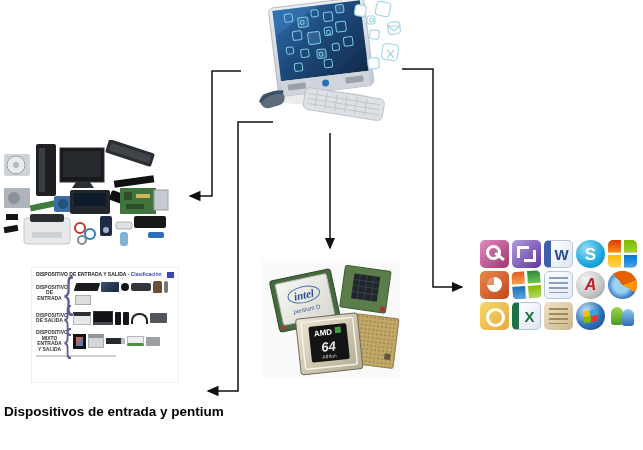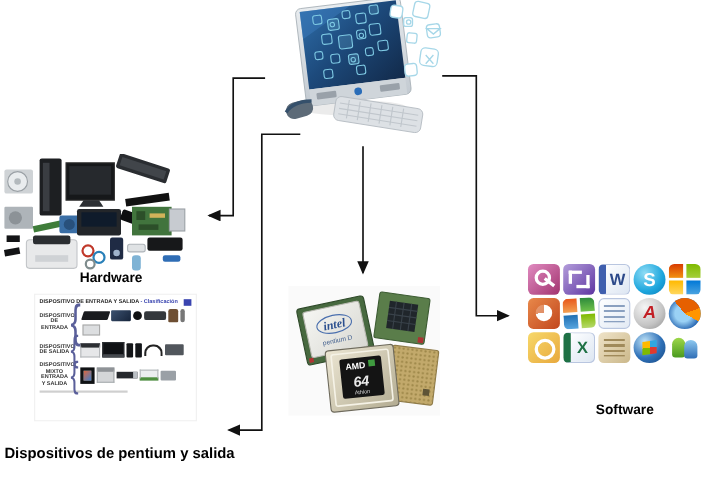--- a/index.html
+++ b/index.html
@@ -260,21 +260,20 @@
     </g>
     <g>
       <rect x="132" y="76" width="32" height="12" rx="2" fill="#17181a"></rect>
       <rect x="146" y="92" width="16" height="6" rx="2" fill="#2f6db5"></rect>
     </g>
     <g>
       <rect x="118" y="92" width="8" height="14" rx="3" fill="#7fb3d5"></rect>
     </g>
   </svg>
 
-  <div class="node-label" id="hardware-label">Hardware</div>
 
   <div class="abs" id="dispositivos-slide">
     <div class="slide-badge"></div>
     <div class="slide-title">
       <span>DISPOSITIVO DE ENTRADA Y SALIDA</span>
       <span class="accent">- Clasificación</span>
     </div>
     <div>
         <div class="d-row d-row-0">
           <div class="d-label">DISPOSITIVO DE ENTRADA</div>
@@ -309,21 +308,21 @@
             <span class="dit dit-multifunction-printer"></span>
             <span class="dit dit-usb-drive"></span>
             <span class="dit dit-network-card"></span>
             <span class="dit dit-external-drive"></span>
           </div>
         </div>
       </div>
     <div class="slide-credits"></div>
   </div>
 
-  <div class="node-label" id="dispositivos-label">Dispositivos de pentium y salida</div>
+  <div class="node-label" id="dispositivos-label">Dispositivos de entrada y pentium</div>
 
   <svg class="abs" style="left:262px;top:260px" width="138" height="118" viewBox="0 0 138 118">
     <defs>
       <linearGradient id="chipmetal" x1="0" y1="0" x2="1" y2="1">
         <stop offset="0" stop-color="#f6f6f3"></stop>
           <stop offset="1" stop-color="#d8d8d2"></stop>
       </linearGradient>
       <linearGradient id="gold" x1="0" y1="0" x2="1" y2="1">
         <stop offset="0" stop-color="#ece6d3"></stop>
           <stop offset="1" stop-color="#b3ac92"></stop>
@@ -412,15 +411,14 @@
         <span class="sw-glyph"></span>
       </div>
       <div class="sw sw-windows">
         <span class="sw-glyph"></span>
       </div>
       <div class="sw sw-messenger">
         <span class="sw-glyph"></span>
       </div>
     </div>
 
-  <div class="node-label" id="software-label">Software</div>
 
 </div>
 
 </body></html>

